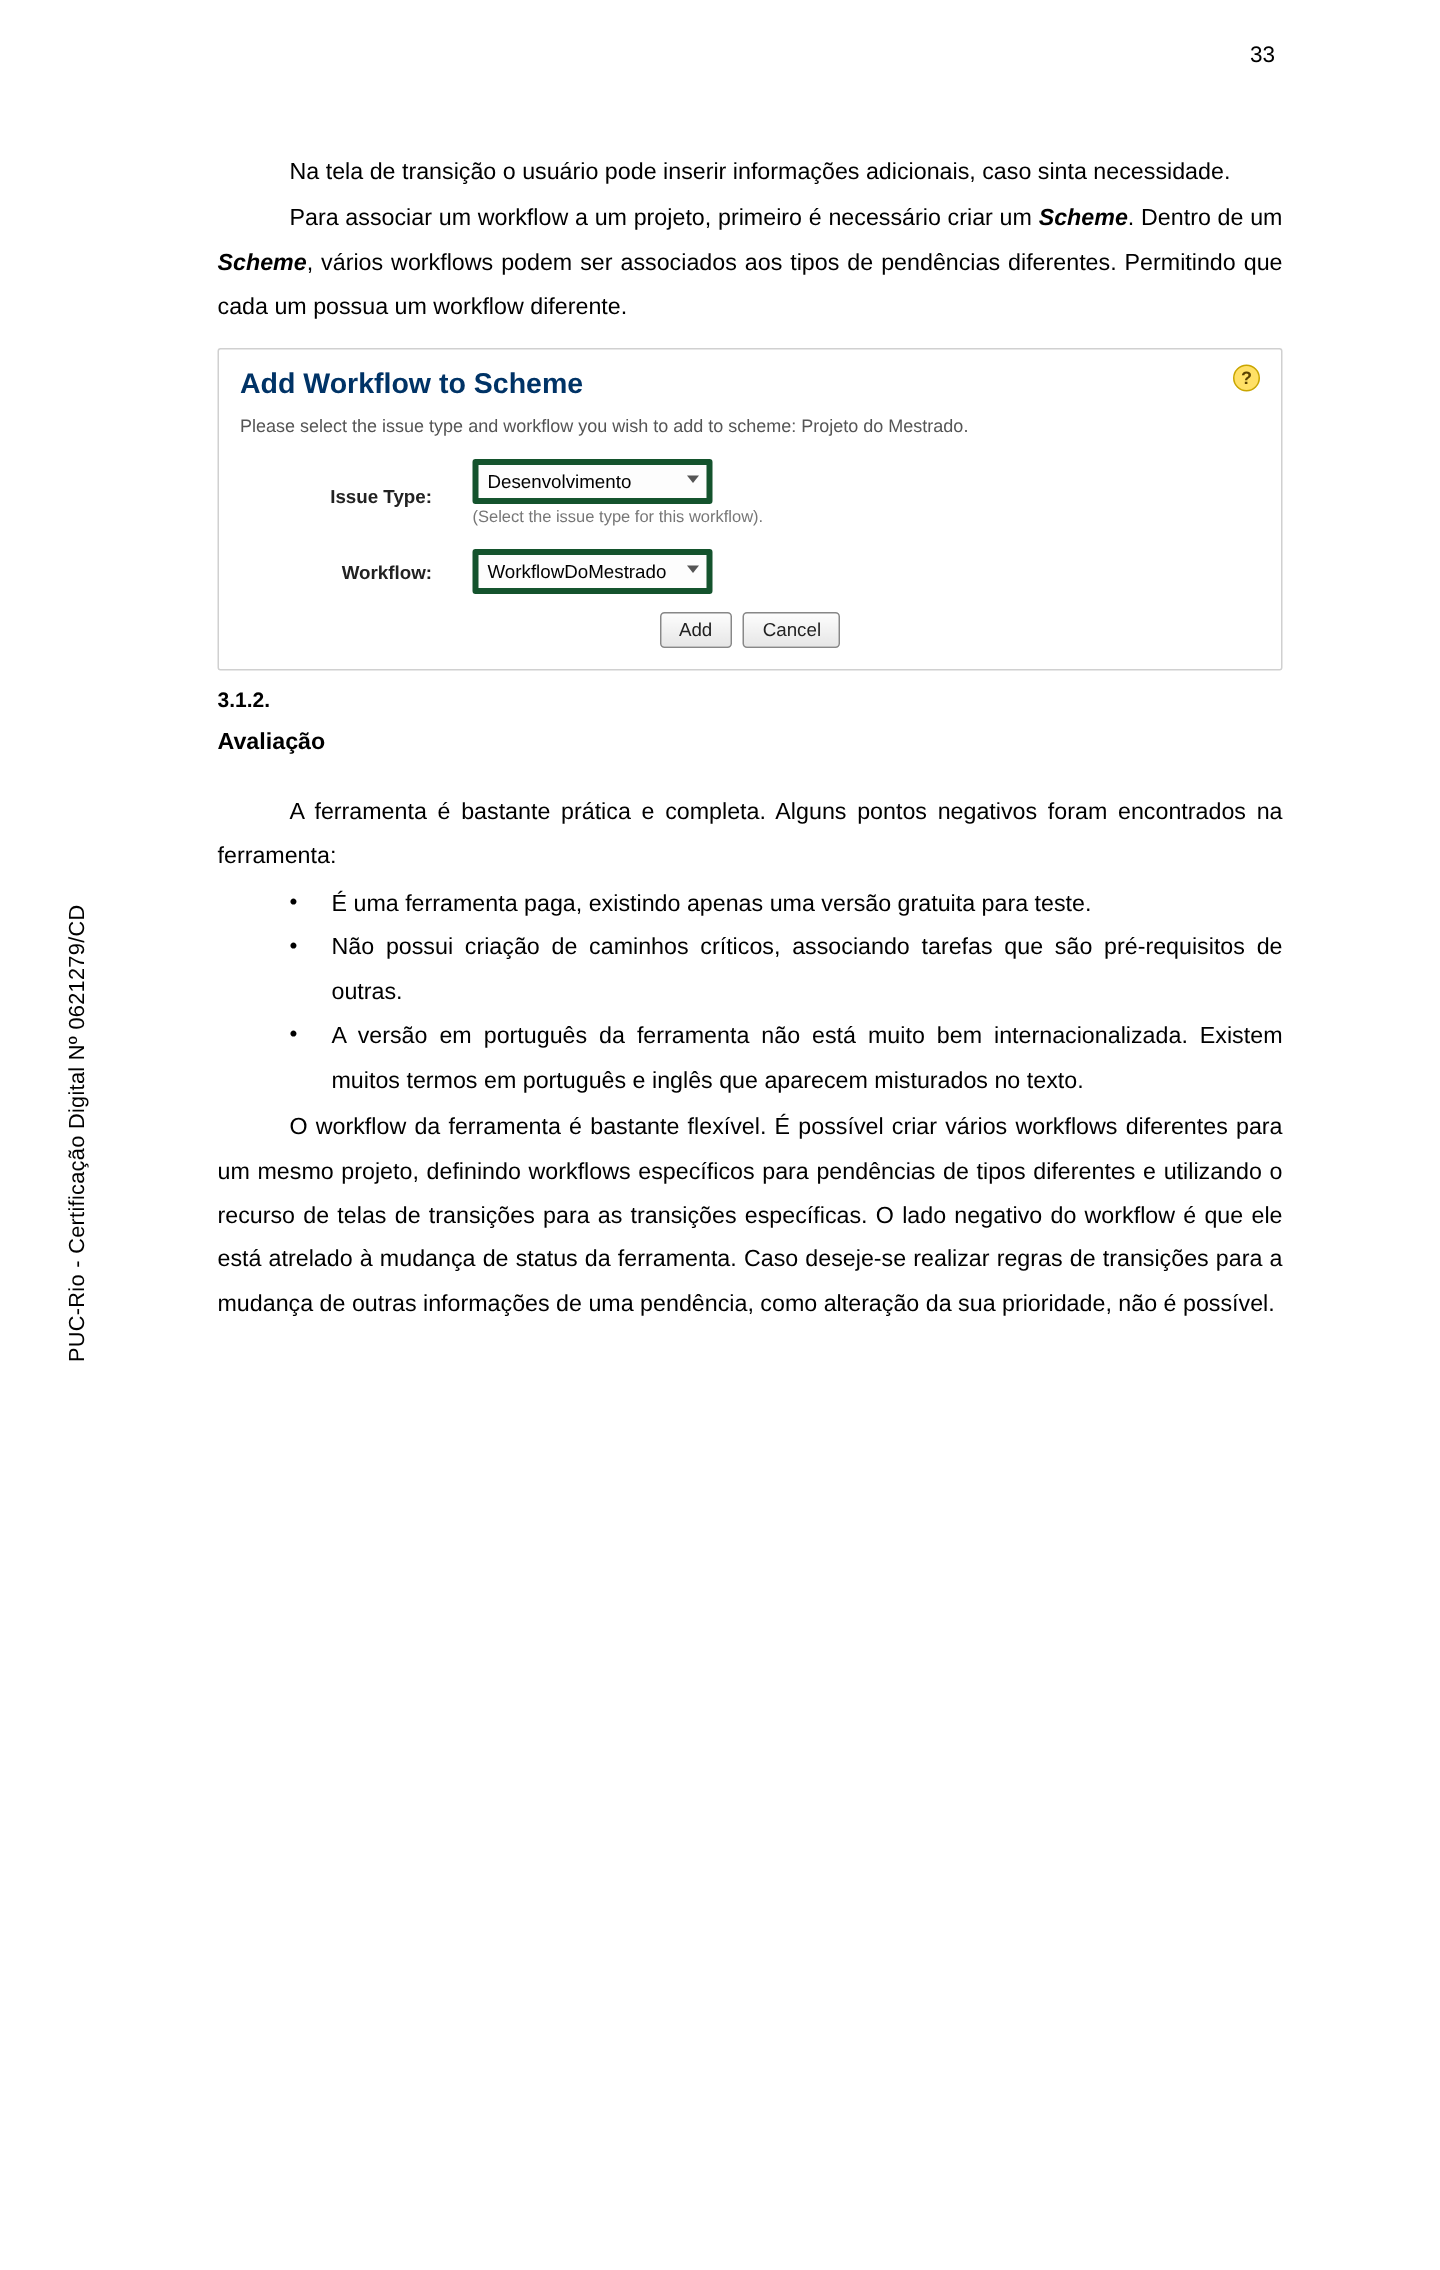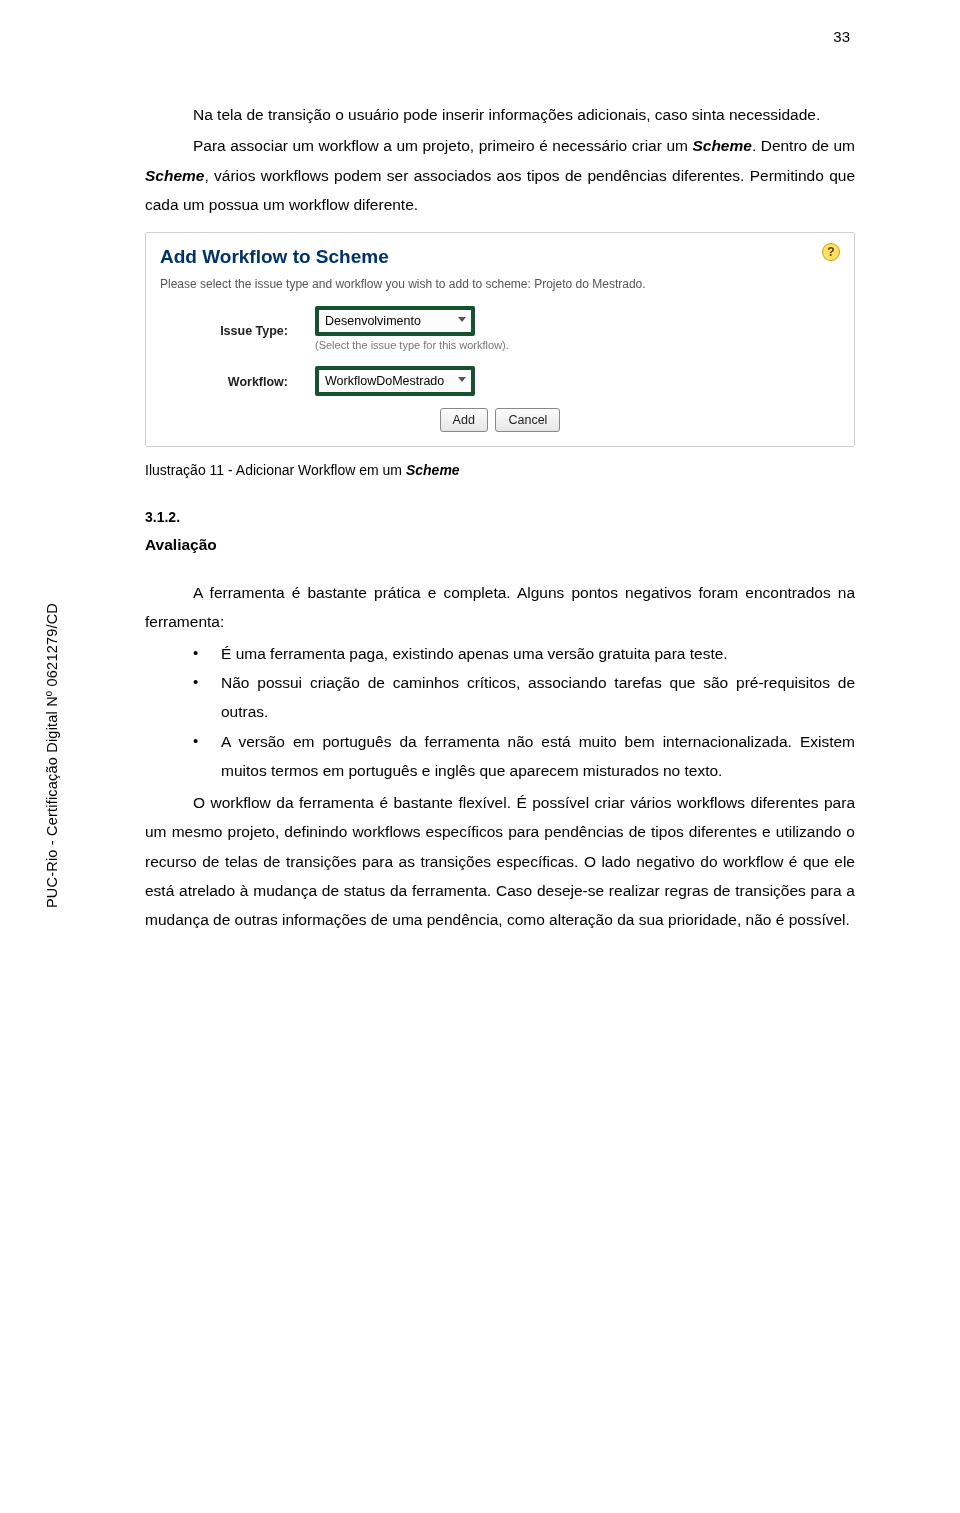--- a/index.html
+++ b/index.html
@@ -180,23 +180,20 @@
         </div>
       </div>
 
       <div class="btn-row">
         <span class="btn">Add</span>
         <span class="btn">Cancel</span>
       </div>
     </div>
   </div>
 
-  <p class="caption">
-    <span>Ilustração 11 - Adicionar Workflow em um </span><span class="italic">Scheme</span>
-  </p>
 
   <div class="section-num">3.1.2.</div>
   <div class="section-title">Avaliação</div>
 
   <p class="para indent">A ferramenta é bastante prática e completa. Alguns pontos negativos foram encontrados na ferramenta:</p>
 
   <ul class="bullets">
     <li>É uma ferramenta paga, existindo apenas uma versão gratuita para teste.</li>
     <li>Não possui criação de caminhos críticos, associando tarefas que são pré-requisitos de outras.</li>
     <li>A versão em português da ferramenta não está muito bem internacionalizada. Existem muitos termos em português e inglês que aparecem misturados no texto.</li>

